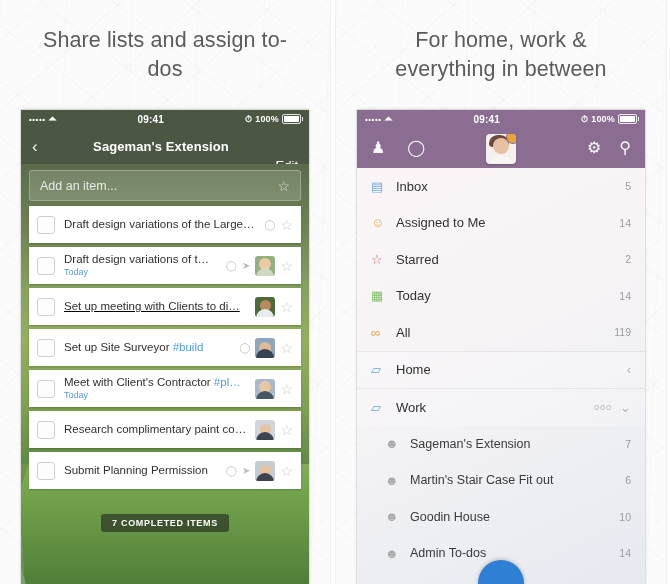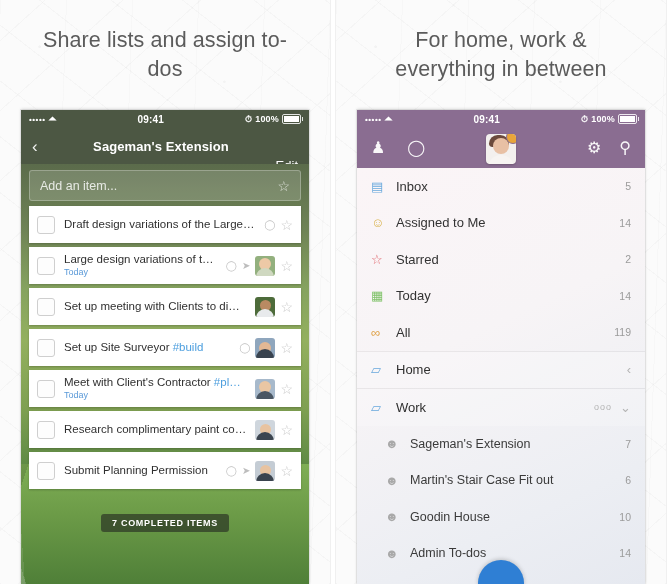--- a/index.html
+++ b/index.html
@@ -231,33 +231,33 @@
                   <div class="txt">Draft design variations of the Large…</div>
                 </div>
                 <div class="meta">
                   <span class="mico">◯</span>
                   <span class="star grey">☆</span>
                 </div>
               </div>
               <div class="todo">
                 <div class="cbox"></div>
                 <div style="flex: 1 1 0%; min-width: 0px;">
-                  <div class="txt">Large design variations of t…</div>
+                  <div class="txt">Draft design variations of t…</div>
                   <div class="sub">Today</div>
                 </div>
                 <div class="meta">
                   <span class="mico">◯</span>
                   <span class="mico">➤</span>
                   <span class="av a1"></span>
                   <span class="star grey">☆</span>
                 </div>
               </div>
               <div class="todo">
                 <div class="cbox"></div>
-                <div style="flex: 1 1 0%; min-width: 0px;">
+                <div style="flex: 1 1 0%; min-width: 0px; text-decoration: underline;">
                   <div class="txt">Set up meeting with Clients to di…</div>
                 </div>
                 <div class="meta">
                   <span class="av a2"></span>
                   <span class="star grey">☆</span>
                 </div>
               </div>
               <div class="todo">
                 <div class="cbox"></div>
                 <div style="flex: 1 1 0%; min-width: 0px;">

